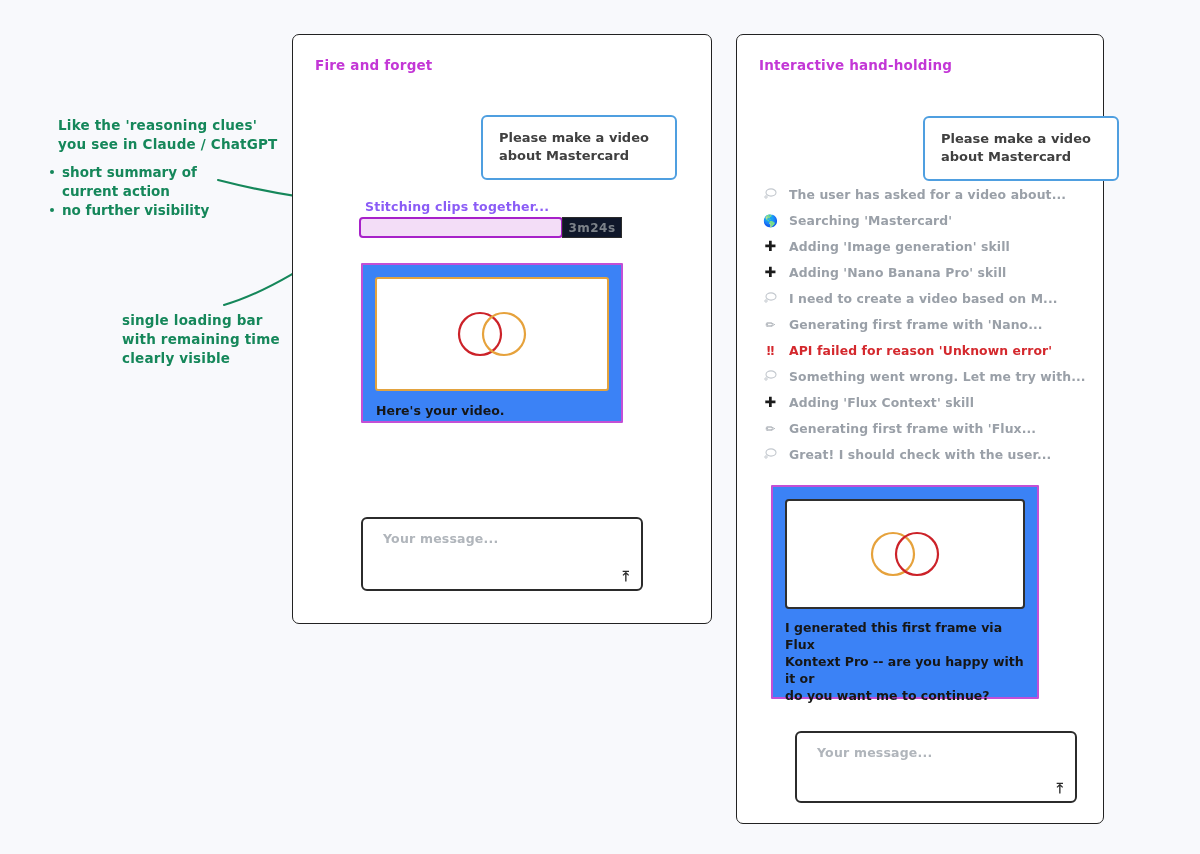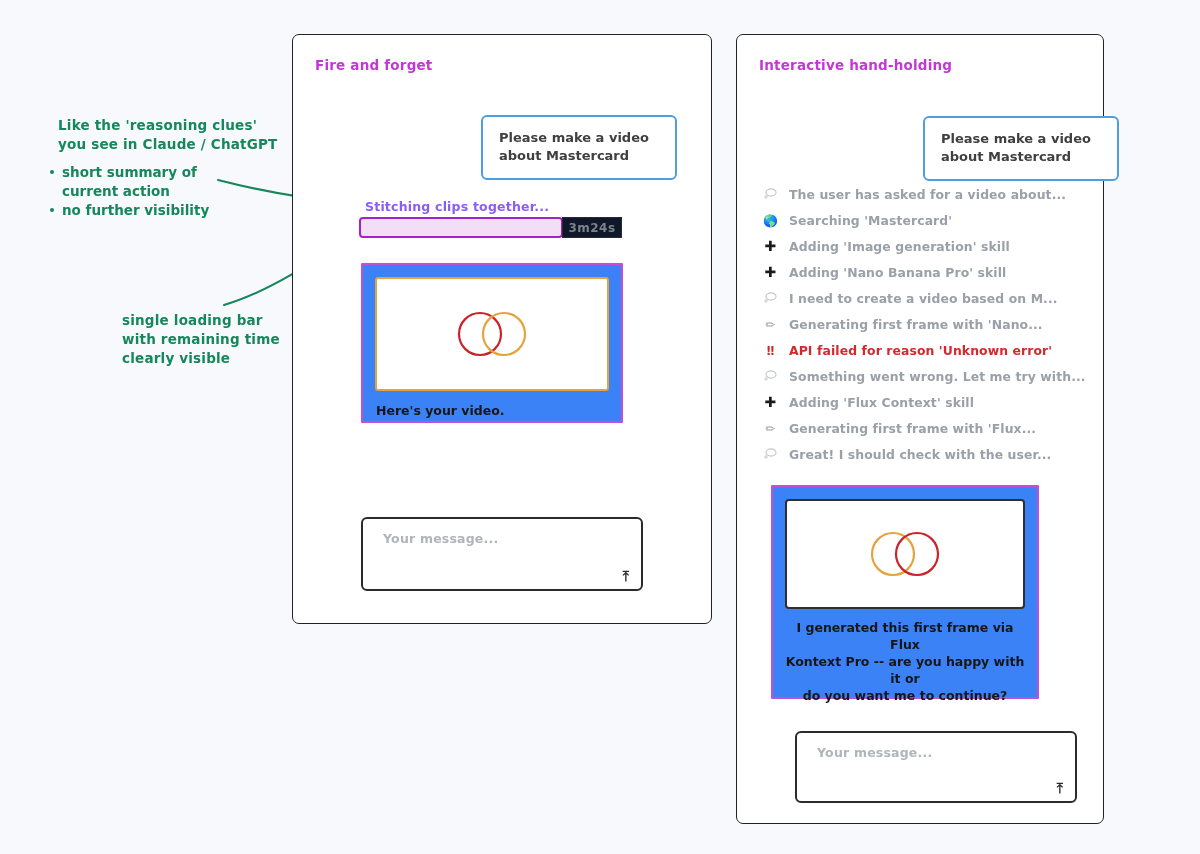--- a/index.html
+++ b/index.html
@@ -182,21 +182,21 @@
   }
   .card-caption {
     color: #161616;
     font-size: 12.5px;
     font-weight: 700;
     line-height: 17px;
     margin-top: 10px;
     white-space: pre-line;
   }
   #caption-left { margin-top: 11px; margin-left: 3px; }
-  #caption-right { margin-top: 10px; text-align: center; }
+  #caption-right { margin-top: 10px; }
 
   
   .steps {
     position: absolute;
     left: 26px;
     top: 152px;
     width: 320px;
   }
   .step {
     display: flex;

